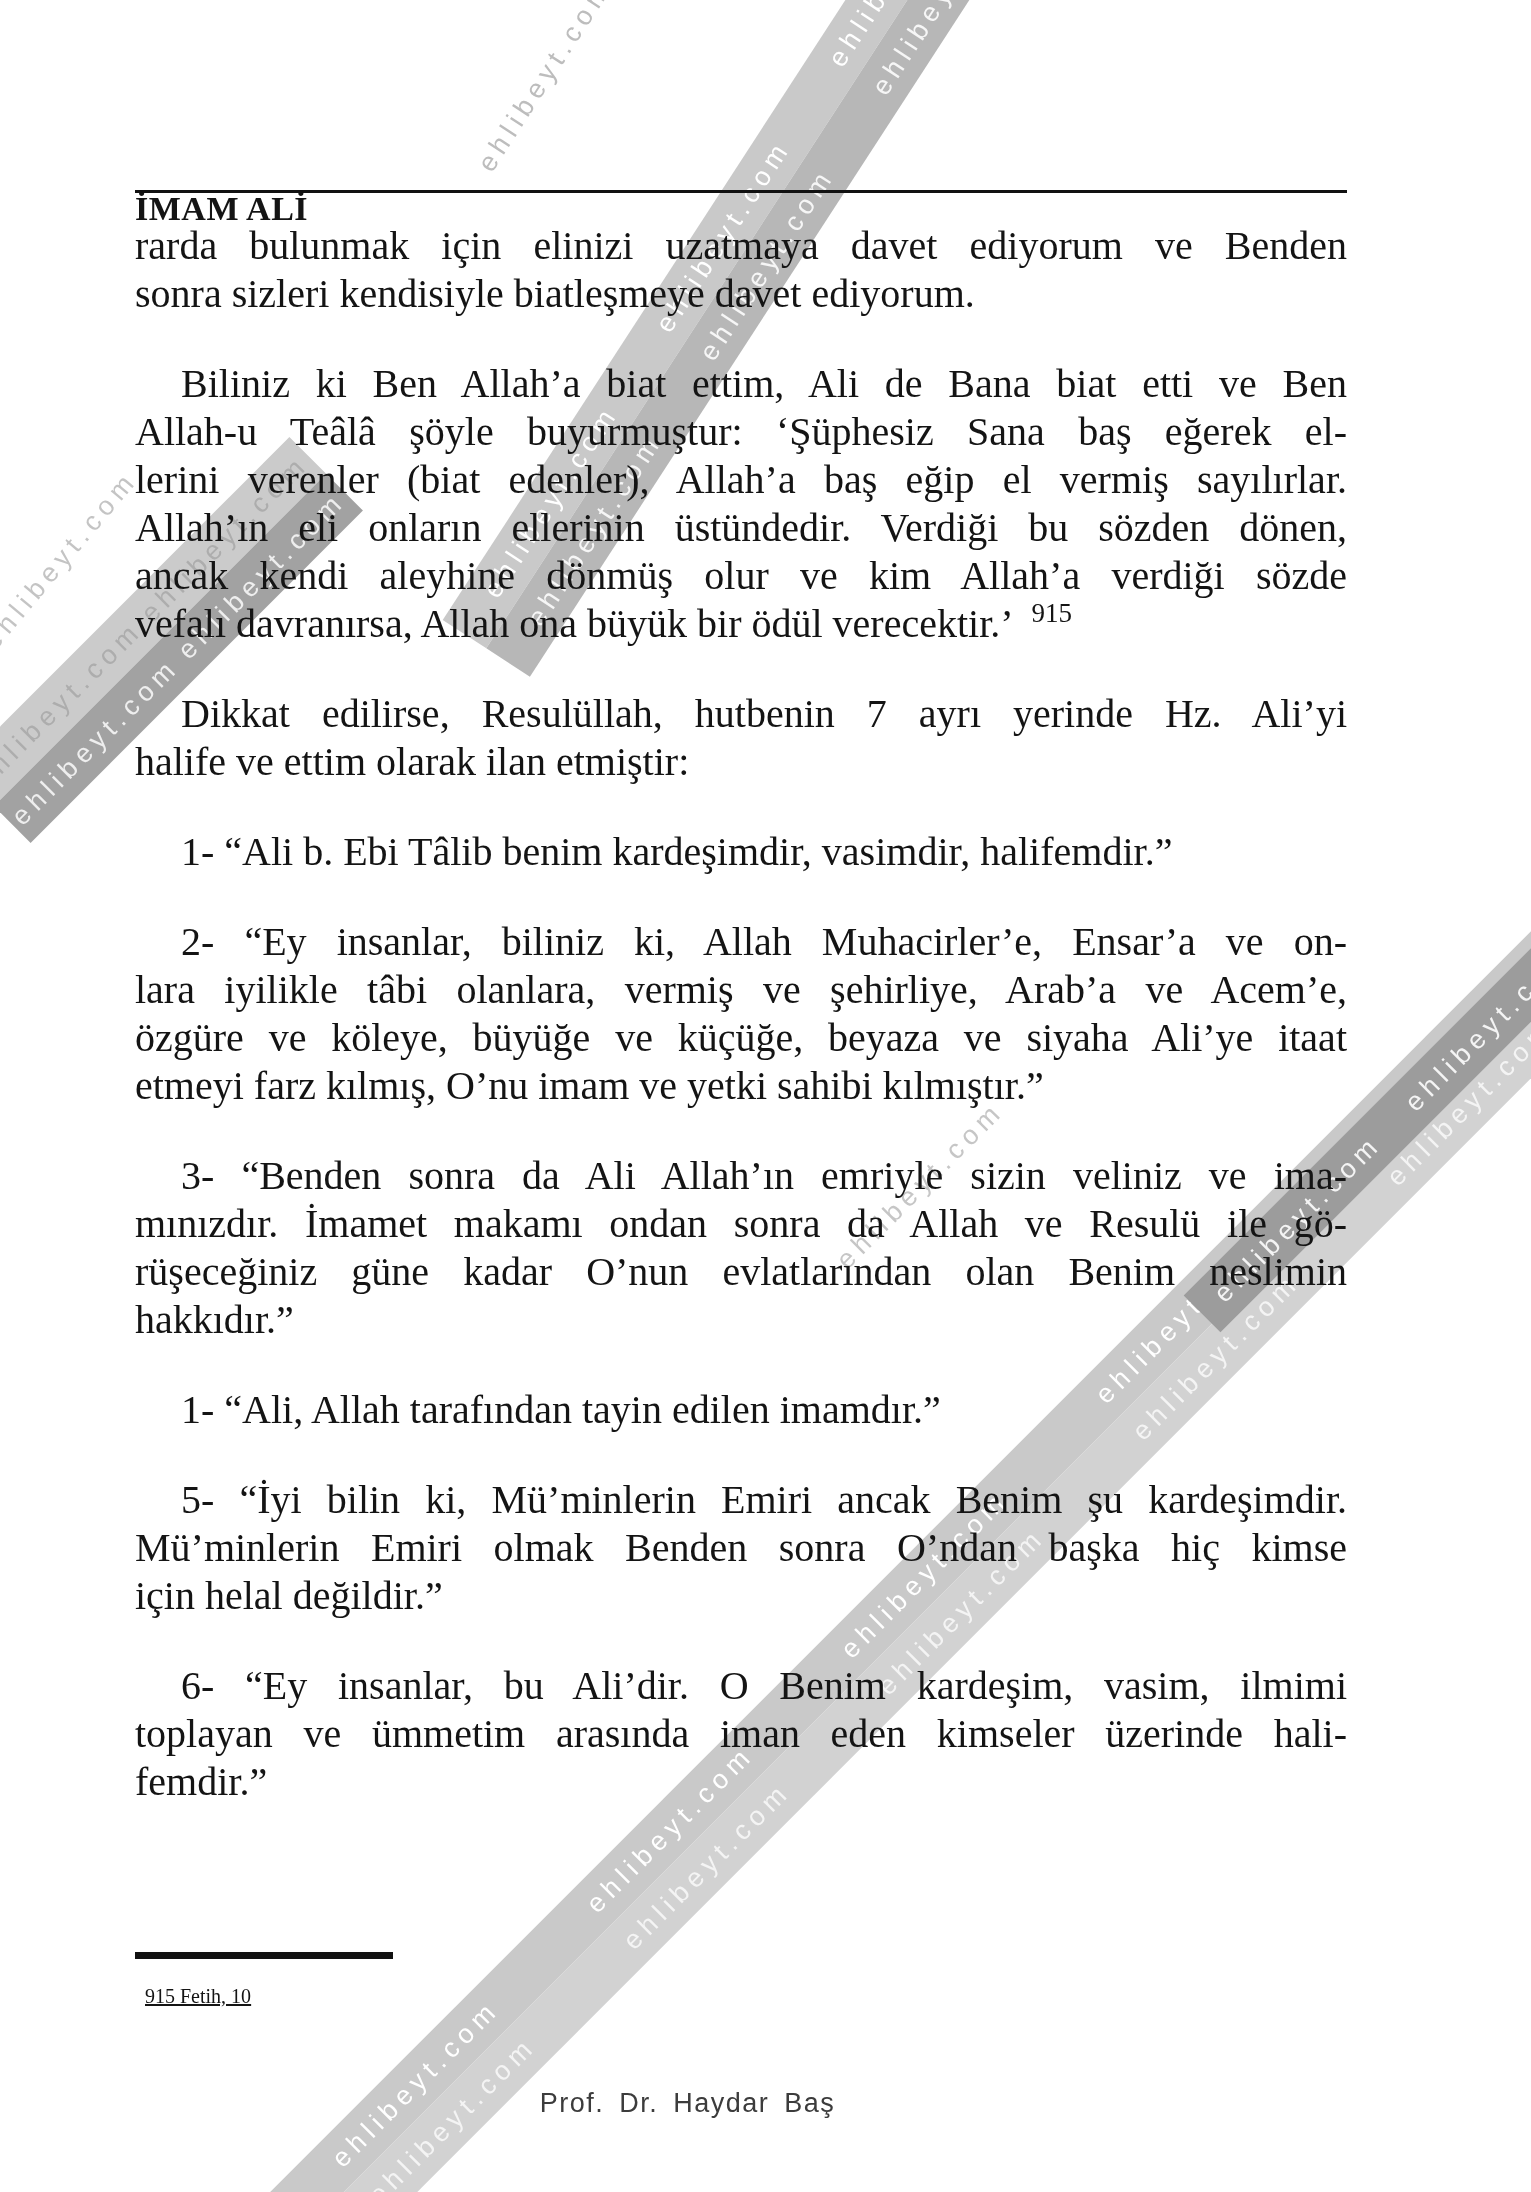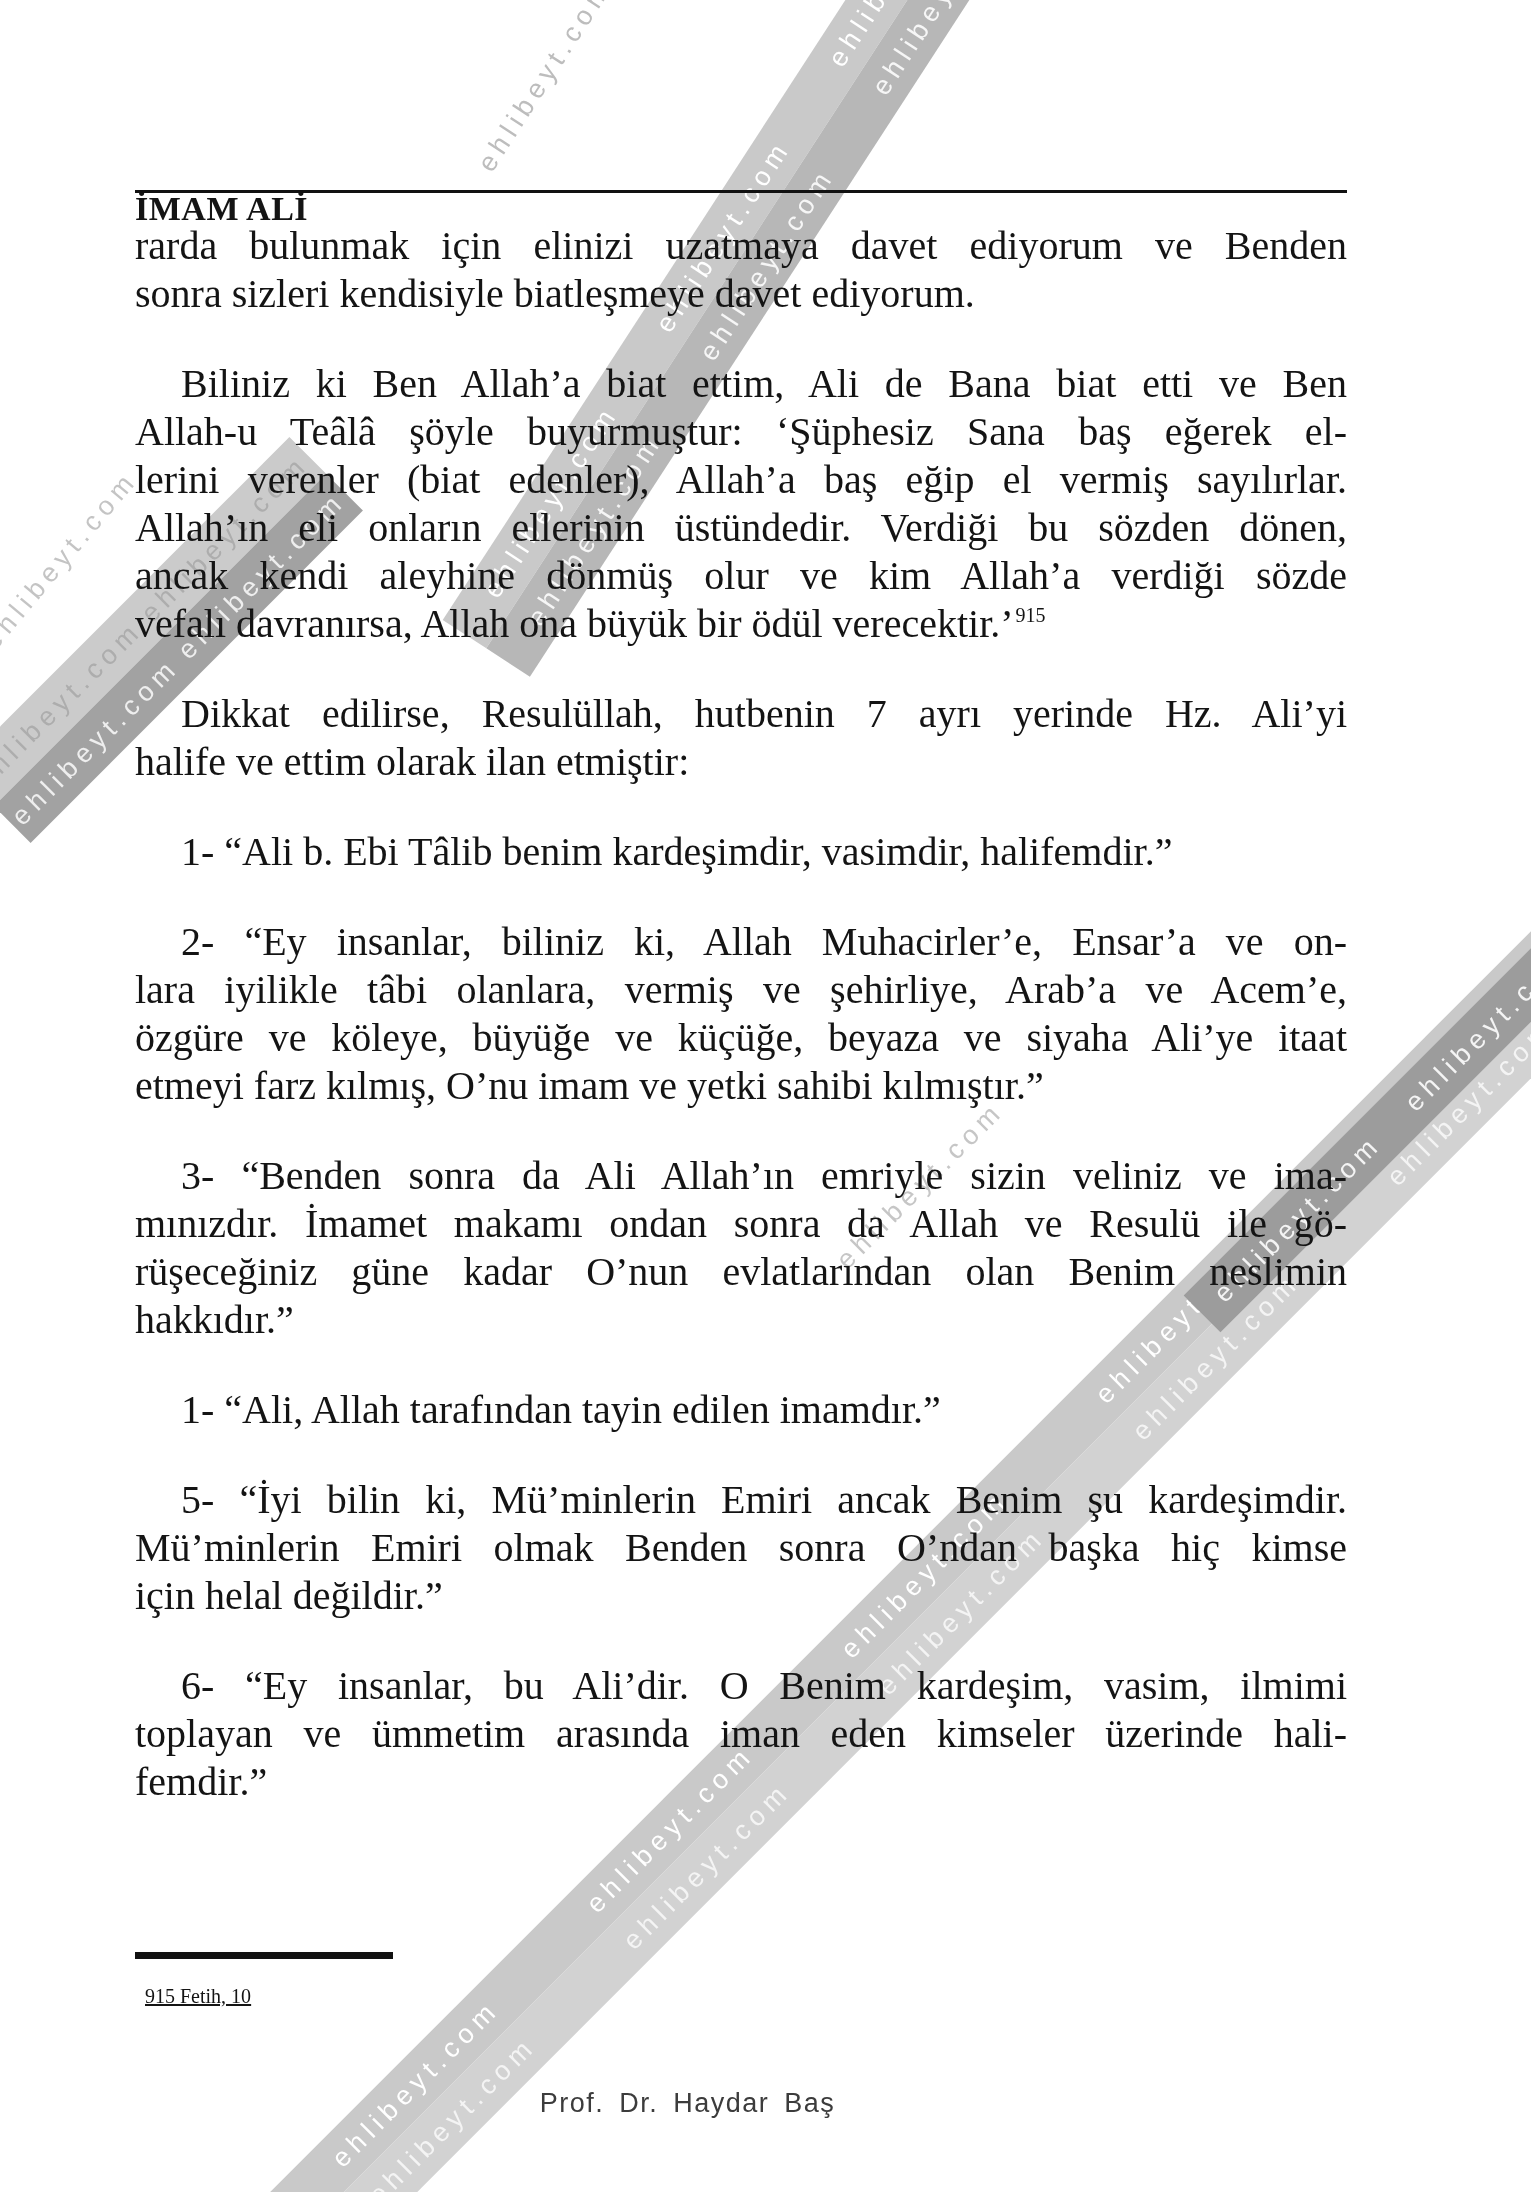--- a/index.html
+++ b/index.html
@@ -29,21 +29,21 @@
   .header-title{position:absolute;left:135px;top:146px;font-size:34px;font-weight:bold;
                 letter-spacing:0.5px;margin-top:44px;}
   .header-rule{position:absolute;left:135px;top:190px;width:1212px;height:3px;background:#111;}
 
   .body-text{position:absolute;left:135px;top:222px;width:1212px;font-size:40px;line-height:48px;}
   .paragraph{margin:0;}
   .paragraph + .paragraph{margin-top:42px;}
   .pline{height:48px;text-align:justify;text-align-last:justify;white-space:nowrap;}
   .pline.last{text-align-last:left;}
   .paragraph.indent .pline:first-child{padding-left:46px;}
-  sup{font-size:20px;line-height:0;vertical-align:baseline;position:relative;top:-15px;margin-left:2px;}
+  sup{font-size:27px;line-height:0;vertical-align:baseline;position:relative;top:-15px;margin-left:18px;}
 
   .footnote-rule{position:absolute;left:135px;top:1952px;width:258px;height:7px;background:#111;}
   .footnote-text{position:absolute;left:145px;top:1976px;font-size:20px;line-height:40px;text-decoration:underline;}
 
   .footer-author{position:absolute;left:0;top:2088px;width:1375px;text-align:center;
                  font-family:"Liberation Sans","DejaVu Sans",sans-serif;font-size:27px;
                  color:#3c3c3c;letter-spacing:1.5px;word-spacing:6px;}
 </style>
 </head>
 <body>

